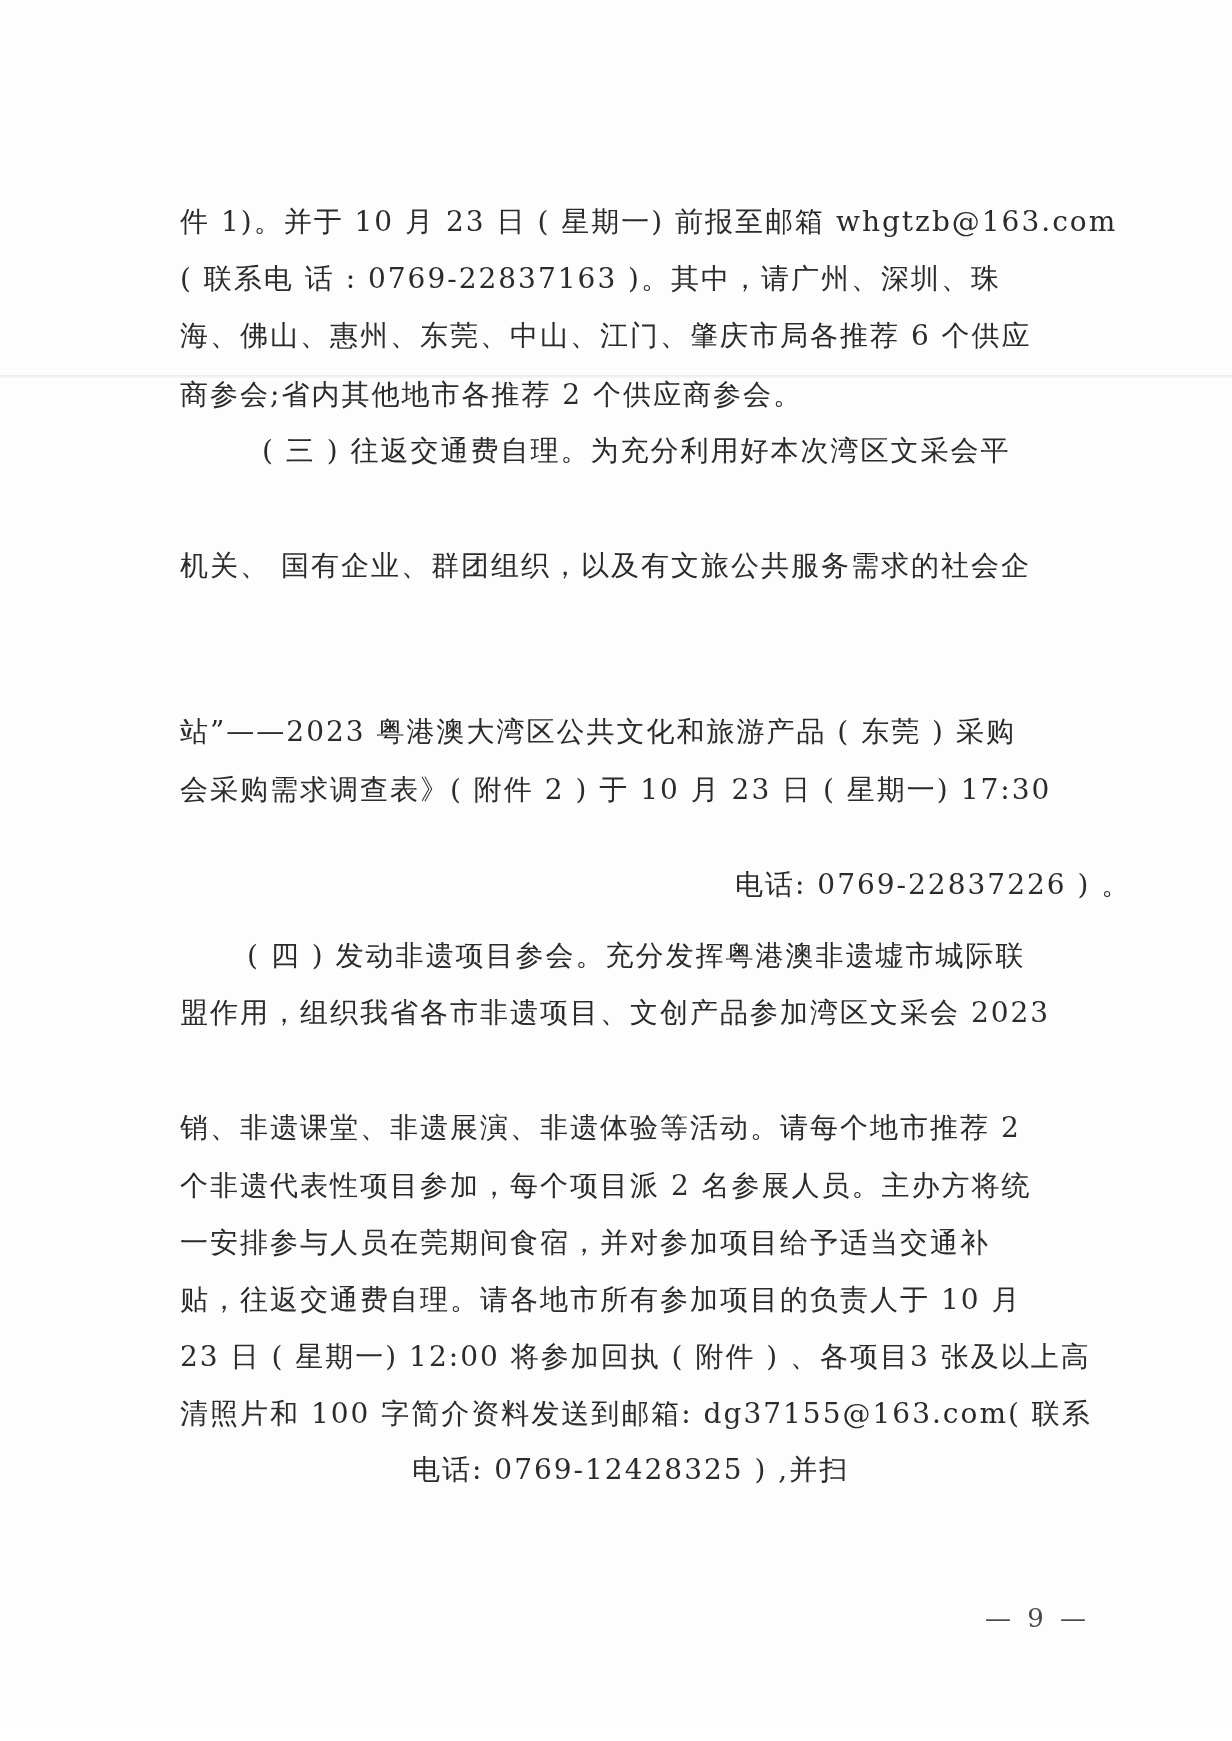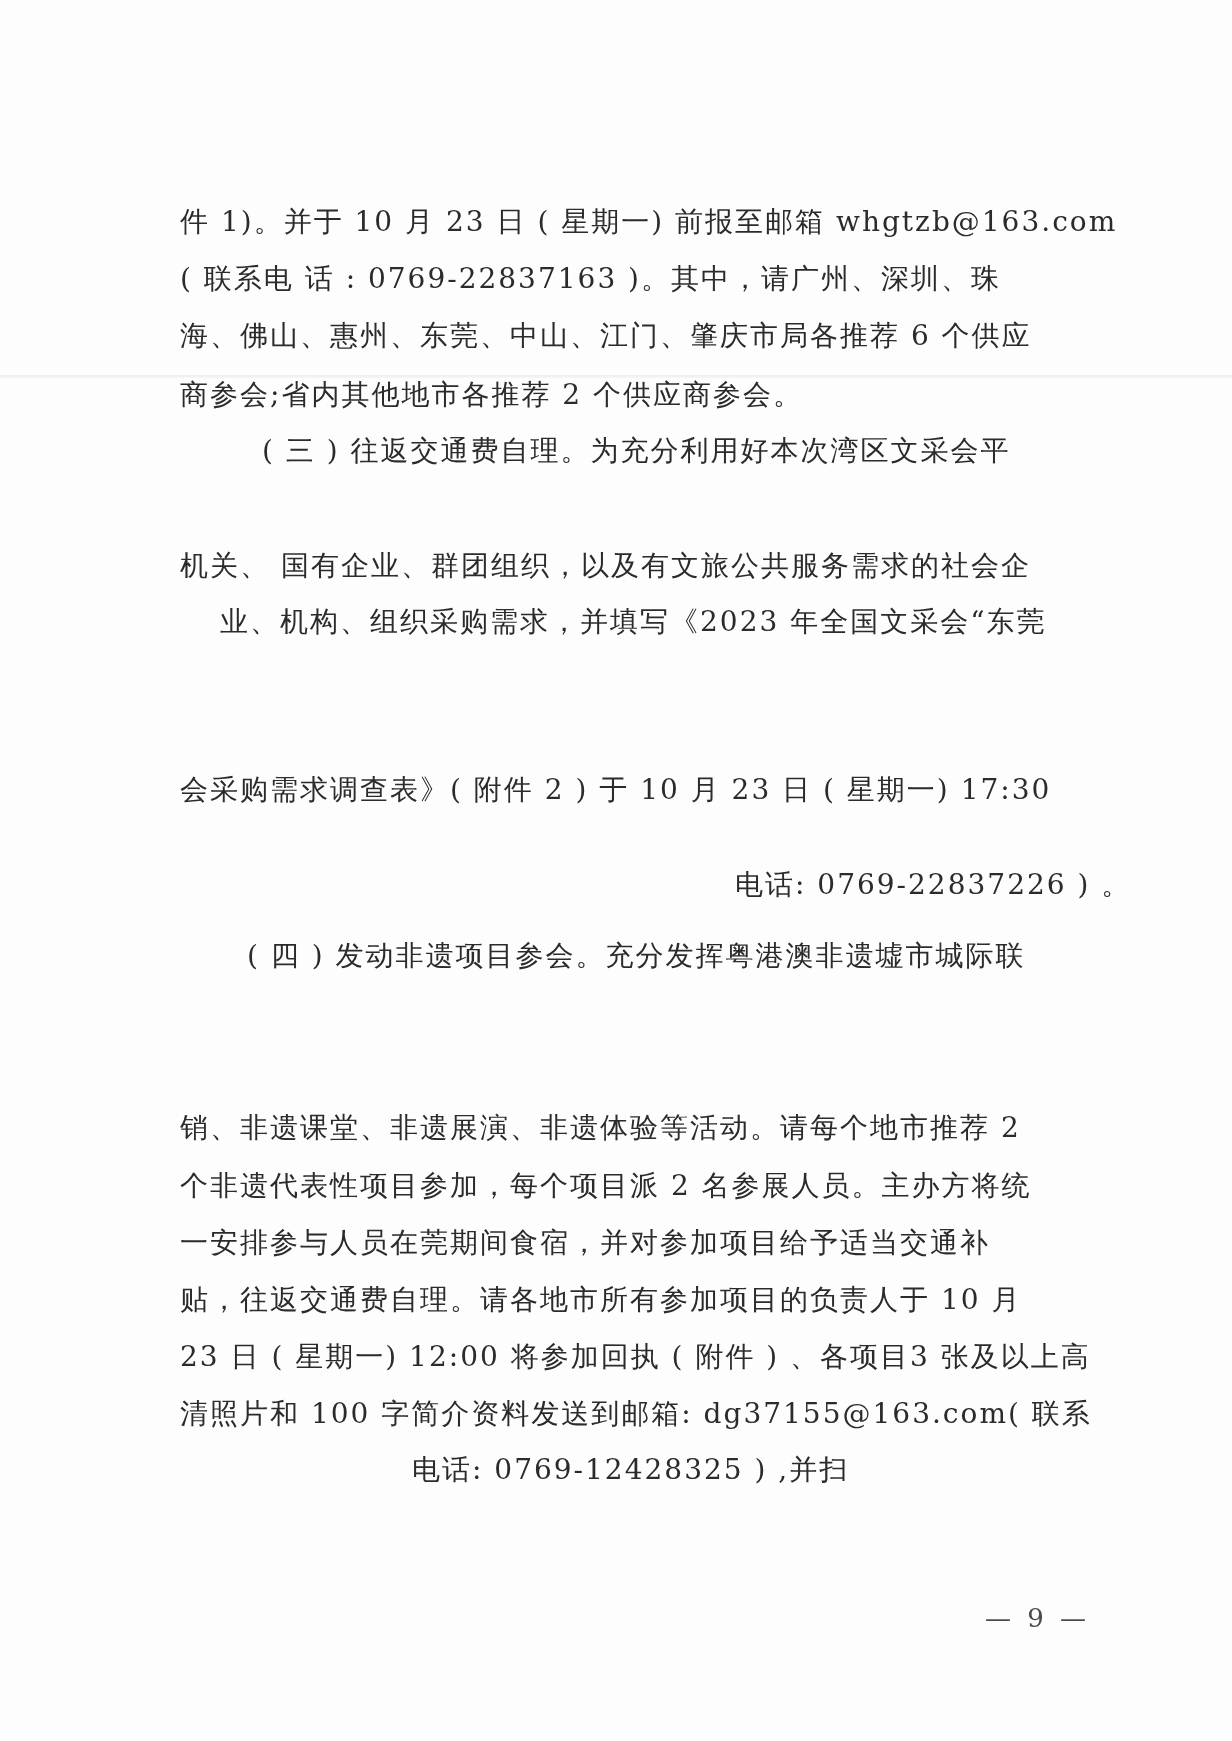--- a/index.html
+++ b/index.html
@@ -55,25 +55,26 @@
 <div class="page">
   <div class="fold" style="top:375px"></div>
 
   <div class="line" style="left:180px;top:202px">件 1)。并于 10 月 23 日 ( 星期一) 前报至邮箱 whgtzb@163.com</div>
   <div class="line" style="left:180px;top:259px">( 联系电 话 : 0769-22837163 )。其中，请广州、深圳、珠</div>
   <div class="line" style="left:180px;top:316px">海、佛山、惠州、东莞、中山、江门、肇庆市局各推荐 6 个供应</div>
   <div class="line" style="left:180px;top:375px">商参会;省内其他地市各推荐 2 个供应商参会。</div>
 
   <div class="line" style="left:262px;top:431px">( 三 ) 往返交通费自理。为充分利用好本次湾区文采会平</div>
   <div class="line" style="left:180px;top:546px">机关、 国有企业、群团组织，以及有文旅公共服务需求的社会企</div>
-  <div class="line" style="left:220px;top:602px">业、机构、组织采购需求，并填写《2023 年全国文采会“东莞</div>
+  <div class="line" style="left:180px;top:712px">站”——2023 粤港澳大湾区公共文化和旅游产品 ( 东莞 ) 采购</div>
   <div class="line" style="left:180px;top:770px">会采购需求调查表》( 附件 2 ) 于 10 月 23 日 ( 星期一) 17:30</div>
   <div class="line" style="left:735px;top:865px">电话: 0769-22837226 ) 。</div>
 
   <div class="line" style="left:247px;top:936px">( 四 ) 发动非遗项目参会。充分发挥粤港澳非遗墟市城际联</div>
+  <div class="line" style="left:180px;top:993px">盟作用，组织我省各市非遗项目、文创产品参加湾区文采会 2023</div>
   <div class="line" style="left:180px;top:1108px">销、非遗课堂、非遗展演、非遗体验等活动。请每个地市推荐 2</div>
   <div class="line" style="left:180px;top:1166px">个非遗代表性项目参加，每个项目派 2 名参展人员。主办方将统</div>
   <div class="line" style="left:180px;top:1223px">一安排参与人员在莞期间食宿，并对参加项目给予适当交通补</div>
   <div class="line" style="left:180px;top:1280px">贴，往返交通费自理。请各地市所有参加项目的负责人于 10 月</div>
   <div class="line" style="left:180px;top:1337px">23 日 ( 星期一) 12:00 将参加回执 ( 附件 ) 、各项目3 张及以上高</div>
   <div class="line" style="left:180px;top:1394px">清照片和 100 字简介资料发送到邮箱: dg37155@163.com( 联系</div>
   <div class="line" style="left:412px;top:1450px">电话: 0769-12428325 ) ,并扫</div>
 
   <div class="page-number">— 9 —</div>
 </div>

